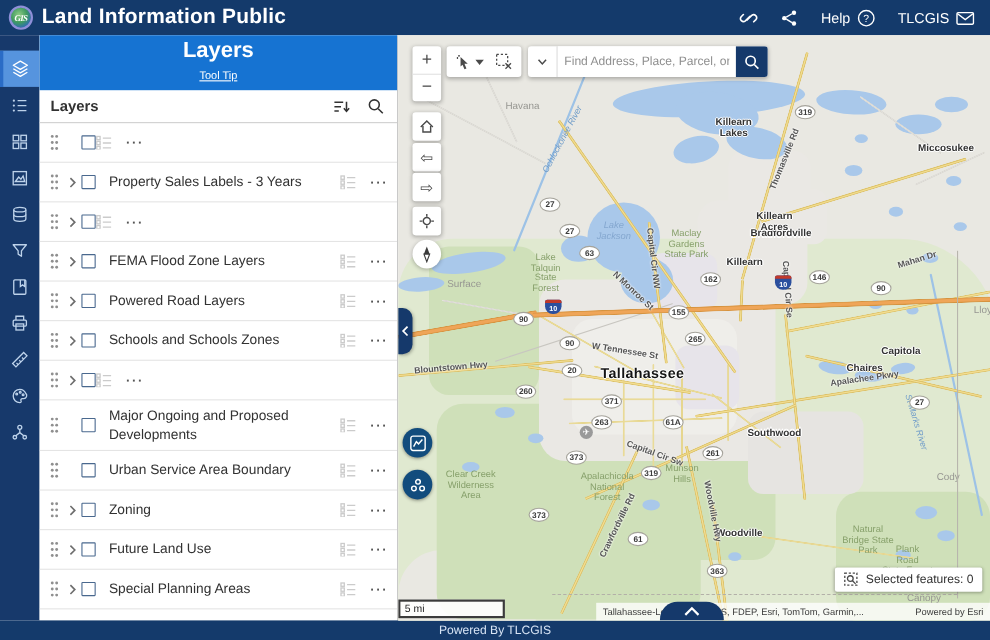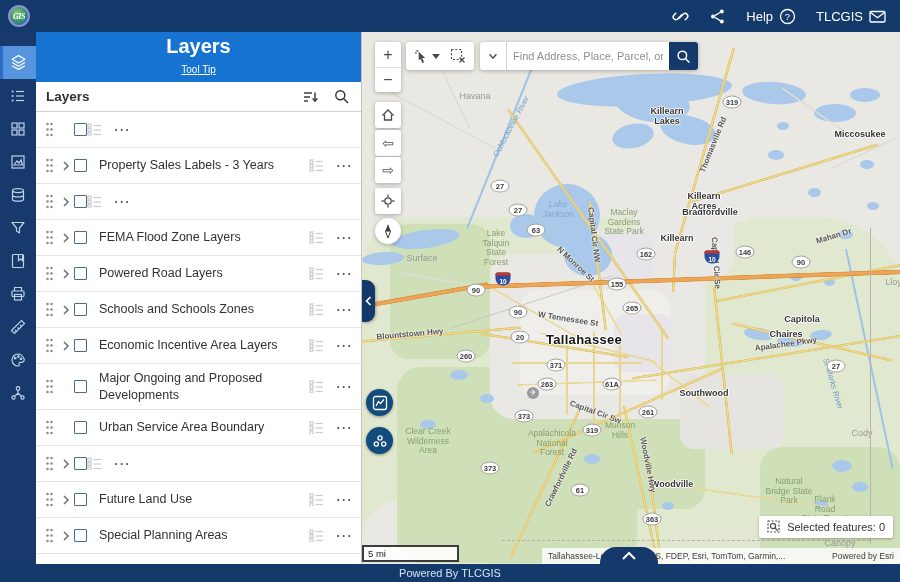--- a/index.html
+++ b/index.html
@@ -91,20 +91,21 @@
 </style>
 </head>
 <body>
 
 <div class="app">
   <header class="topbar">
     <div class="brand">
       <div class="logo">
           <span>GIS</span>
         </div>
+      <div class="apptitle">Land Information Public</div>
     </div>
     <div class="top-actions">
       <span class="ta">
         <svg width="17" height="17" viewBox="0 0 17 17" fill="none" stroke="#fff" stroke-width="1.5" stroke-linecap="round">
             <path d="M7.2 10.2l4.2-4.2a2.7 2.7 0 0 1 3.8 3.8l-2 2"></path>
             <path d="M9.8 6.8 5.6 11a2.7 2.7 0 0 1-3.8-3.8l2-2"></path>
           </svg>
       </span>
       <span class="ta">
         <svg width="17" height="17" viewBox="0 0 17 17">
@@ -450,21 +451,20 @@
                 <circle cx="2.5" cy="13" r="1.3"></circle>
                 <circle cx="6.5" cy="13" r="1.3"></circle>
               </svg>
             </span>
             <span class="chev">
               <svg width="8" height="12" viewBox="0 0 8 12" fill="none" stroke="#6e6e6e" stroke-width="1.5">
                 <polyline points="2,2 6,6 2,10"></polyline>
               </svg>
             </span>
             <span class="cbox"></span>
-            <span class="llabel">Economic Incentive Area Layers</span>
             <span class="legend-ico">
               <svg width="15" height="13" viewBox="0 0 15 13" fill="none" stroke="#cbcbcb" stroke-width="1.2">
                 <rect x="1" y="1" width="3" height="3"></rect>
                 <line x1="6.5" y1="2.5" x2="14" y2="2.5"></line>
                 <rect x="1" y="5.5" width="3" height="3"></rect>
                 <line x1="6.5" y1="7" x2="14" y2="7"></line>
                 <rect x="1" y="10" width="3" height="3"></rect>
                 <line x1="6.5" y1="11.5" x2="14" y2="11.5"></line>
               </svg>
             </span>
@@ -532,20 +532,21 @@
                 <circle cx="2.5" cy="13" r="1.3"></circle>
                 <circle cx="6.5" cy="13" r="1.3"></circle>
               </svg>
             </span>
             <span class="chev">
               <svg width="8" height="12" viewBox="0 0 8 12" fill="none" stroke="#6e6e6e" stroke-width="1.5">
                 <polyline points="2,2 6,6 2,10"></polyline>
               </svg>
             </span>
             <span class="cbox"></span>
+            <span class="llabel">Zoning</span>
             <span class="legend-ico">
               <svg width="15" height="13" viewBox="0 0 15 13" fill="none" stroke="#cbcbcb" stroke-width="1.2">
                 <rect x="1" y="1" width="3" height="3"></rect>
                 <line x1="6.5" y1="2.5" x2="14" y2="2.5"></line>
                 <rect x="1" y="5.5" width="3" height="3"></rect>
                 <line x1="6.5" y1="7" x2="14" y2="7"></line>
                 <rect x="1" y="10" width="3" height="3"></rect>
                 <line x1="6.5" y1="11.5" x2="14" y2="11.5"></line>
               </svg>
             </span>
@@ -699,21 +700,21 @@
           <div class="road r-i" style="left: 122px; top: 252px; width: 420px; transform: rotate(-2deg);"></div>
           <div class="mlabel l-city" style="left: 222px; top: 308px; transform: translate(-50%, -50%) rotate(0deg);">Tallahassee</div>
           <div class="mlabel l-town" style="left: 305px; top: 84px; transform: translate(-50%, -50%) rotate(0deg);">Killearn
 Lakes</div>
           <div class="mlabel l-town" style="left: 498px; top: 102px; transform: translate(-50%, -50%) rotate(0deg);">Miccosukee</div>
           <div class="mlabel l-town" style="left: 348px; top: 152px; transform: translate(-50%, -50%) rotate(0deg); margin-top: 28px;">Bradfordville</div>
           <div class="mlabel l-town" style="left: 342px; top: 169px; transform: translate(-50%, -50%) rotate(0deg);">Killearn
 Acres</div>
           <div class="mlabel l-town" style="left: 315px; top: 206px; transform: translate(-50%, -50%) rotate(0deg);">Killearn</div>
           <div class="mlabel l-town" style="left: 342px; top: 361px; transform: translate(-50%, -50%) rotate(0deg);">Southwood</div>
-          <div class="mlabel l-town" style="left: 440px; top: 287px; transform: translate(-50%, -50%) rotate(0deg);">Capitola</div>
+          <div class="mlabel l-town" style="left: 457px; top: 287px; transform: translate(-50%, -50%) rotate(0deg);">Capitola</div>
           <div class="mlabel l-town" style="left: 424px; top: 302px; transform: translate(-50%, -50%) rotate(0deg);">Chaires</div>
           <div class="mlabel l-town" style="left: 310px; top: 452px; transform: translate(-50%, -50%) rotate(0deg);">Woodville</div>
           <div class="mlabel l-area" style="left: 113px; top: 64px; transform: translate(-50%, -50%) rotate(0deg);">Havana</div>
           <div class="mlabel l-area" style="left: 60px; top: 226px; transform: translate(-50%, -50%) rotate(0deg);">Surface</div>
           <div class="mlabel l-area" style="left: 500px; top: 401px; transform: translate(-50%, -50%) rotate(0deg);">Cody</div>
           <div class="mlabel l-area" style="left: 478px; top: 511px; transform: translate(-50%, -50%) rotate(0deg);">Canopy</div>
           <div class="mlabel l-area" style="left: 534px; top: 250px; transform: translate(-50%, -50%) rotate(0deg);">Lloyd</div>
           <div class="mlabel l-water" style="left: 196px; top: 178px; transform: translate(-50%, -50%) rotate(0deg);">Lake
 Jackson</div>
           <div class="mlabel l-forest" style="left: 262px; top: 190px; transform: translate(-50%, -50%) rotate(0deg);">Maclay
@@ -757,21 +758,21 @@
           <div class="shield" style="left: 370px; top: 70px;">319</div>
           <div class="shield" style="left: 230px; top: 398px;">319</div>
           <div class="shield" style="left: 284px; top: 222px;">162</div>
           <div class="shield" style="left: 383px; top: 220px;">146</div>
           <div class="shield" style="left: 439px; top: 230px;">90</div>
           <div class="shield" style="left: 114px; top: 258px;">90</div>
           <div class="shield" style="left: 156px; top: 280px;">90</div>
           <div class="shield" style="left: 255px; top: 252px;">155</div>
           <div class="shield" style="left: 270px; top: 276px;">265</div>
           <div class="shield" style="left: 158px; top: 305px;">20</div>
-          <div class="shield" style="left: 104px; top: 324px;">260</div>
+          <div class="shield" style="left: 116px; top: 324px;">260</div>
           <div class="shield" style="left: 194px; top: 333px;">371</div>
           <div class="shield" style="left: 185px; top: 352px;">263</div>
           <div class="shield" style="left: 250px; top: 352px;">61A</div>
           <div class="shield" style="left: 286px; top: 380px;">261</div>
           <div class="shield" style="left: 162px; top: 384px;">373</div>
           <div class="shield" style="left: 128px; top: 436px;">373</div>
           <div class="shield" style="left: 218px; top: 458px;">61</div>
           <div class="shield" style="left: 290px; top: 487px;">363</div>
           <div class="i10" style="left: 141px; top: 247px;">10</div>
           <div class="i10" style="left: 350px; top: 225px;">10</div>

